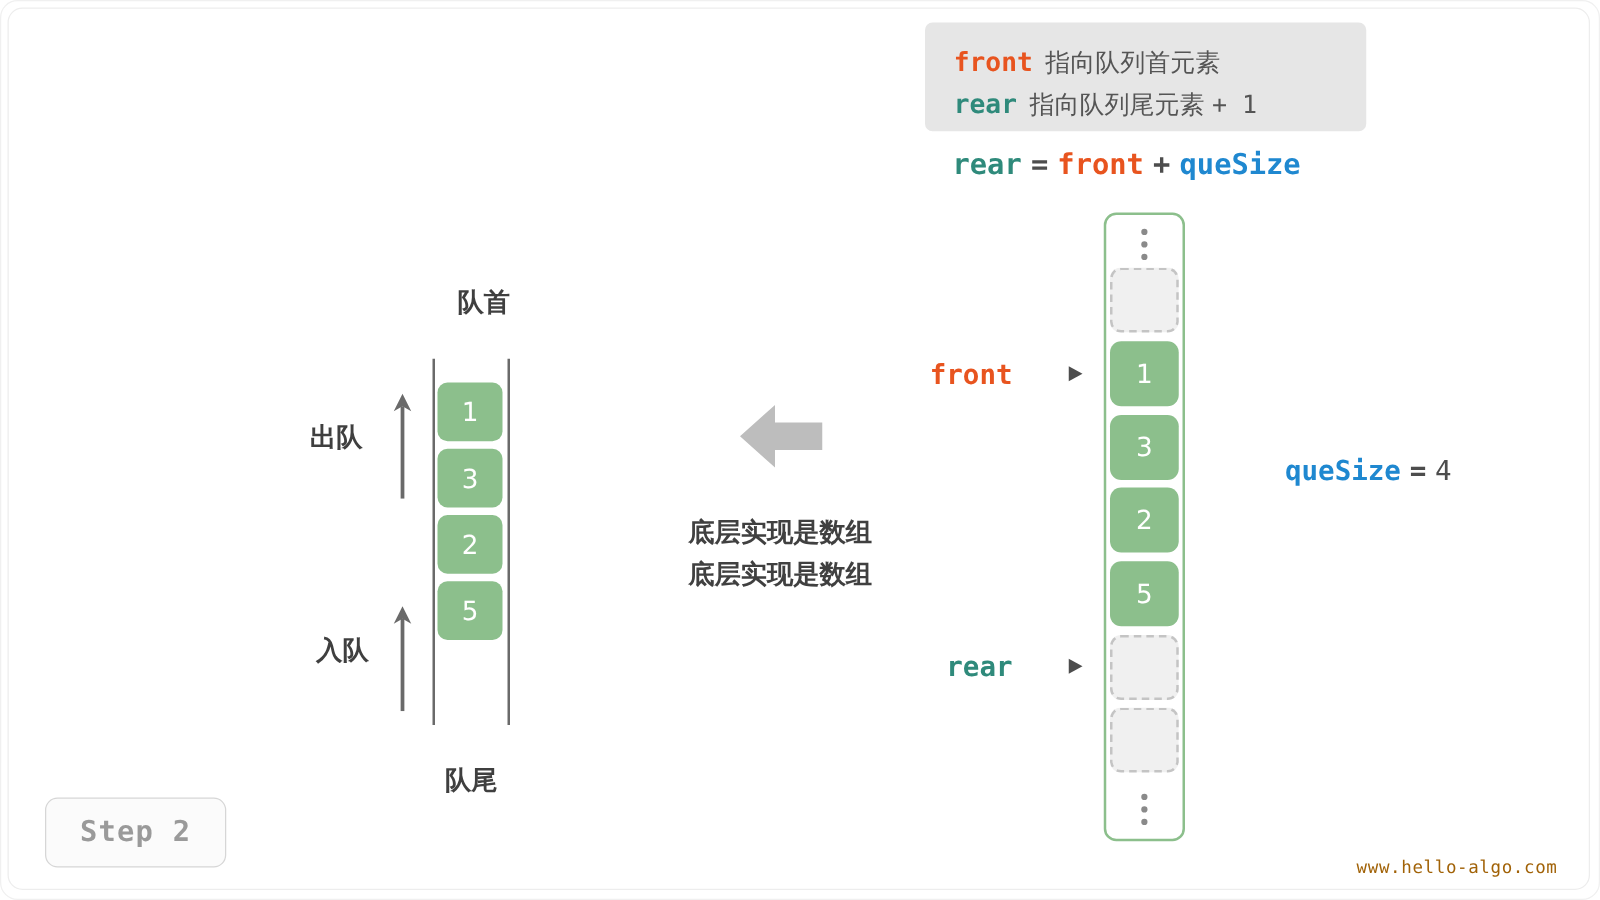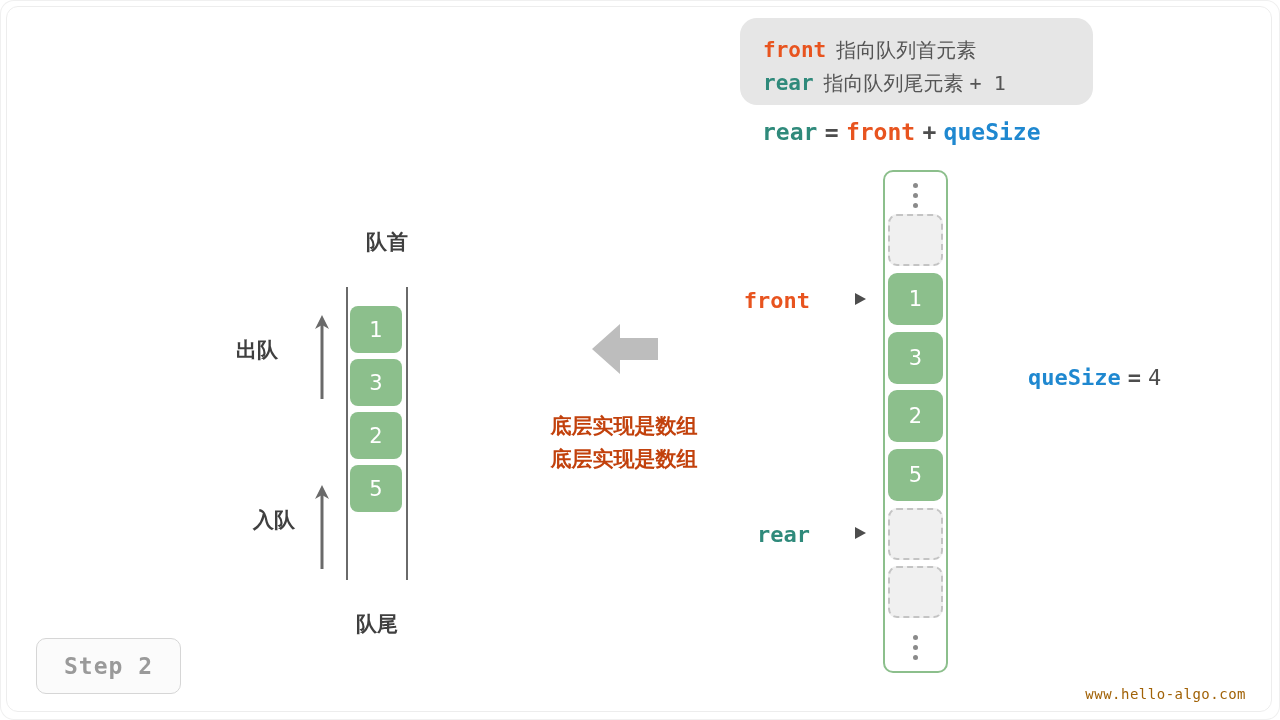--- a/index.html
+++ b/index.html
@@ -36,21 +36,21 @@
   }
 
   
   #legend-box {
     position: absolute;
     left: 740px;
     top: 18px;
     width: 353px;
     height: 87px;
     background: #e6e6e6;
-    border-radius: 17px;
+    border-radius: 6px;
     box-sizing: border-box;
   }
   .legend-line {
     position: absolute;
     left: 23px;
     white-space: nowrap;
     font-size: 21px;
     line-height: 21px;
   }
   .legend-line.l1 { top: 22px; }
@@ -116,38 +116,38 @@
     box-sizing: border-box;
   }
 
   .op-label {
     position: absolute;
     font-size: 21px;
     color: #3f3f3f;
     font-weight: bold;
     white-space: nowrap;
   }
-  #label-dequeue { left: 236px; top: 336px; }
+  #label-dequeue { left: 248px; top: 336px; }
   #label-enqueue { left: 253px; top: 506px; text-align: center; }
 
   .up-arrow { position: absolute; }
 
   
   #mid-arrow {
     position: absolute;
     left: 592px;
     top: 320px;
   }
   #mid-text {
     position: absolute;
     left: 508px;
     top: 410px;
     width: 232px;
     text-align: center;
-    color: #c2410c;
+    color: #404040;
     font-size: 21px;
     line-height: 33px;
     font-weight: bold;
   }
 
   
   #array-outer {
     position: absolute;
     left: 883px;
     top: 170px;

